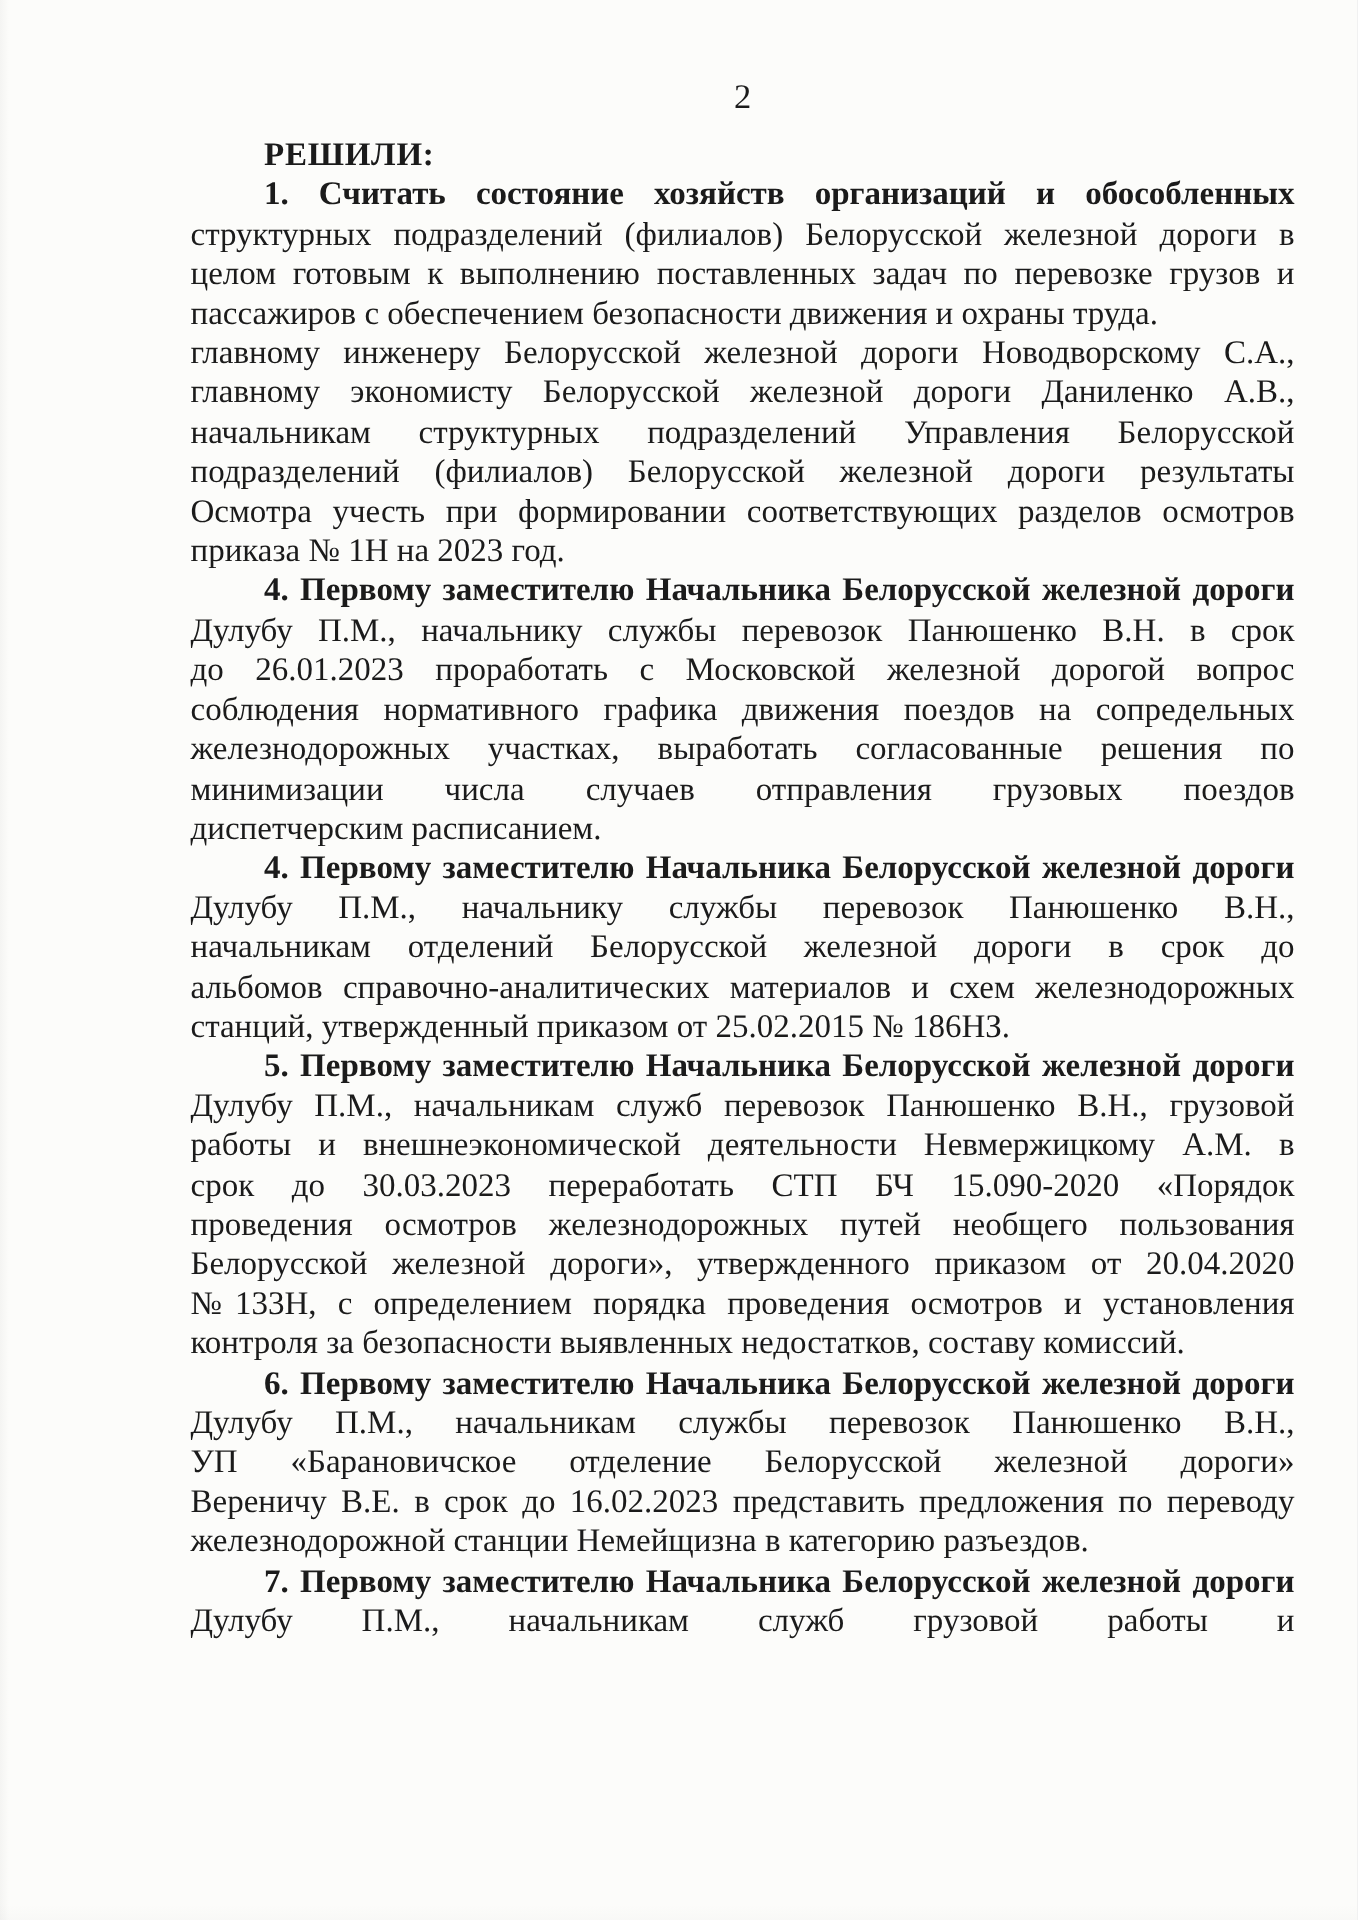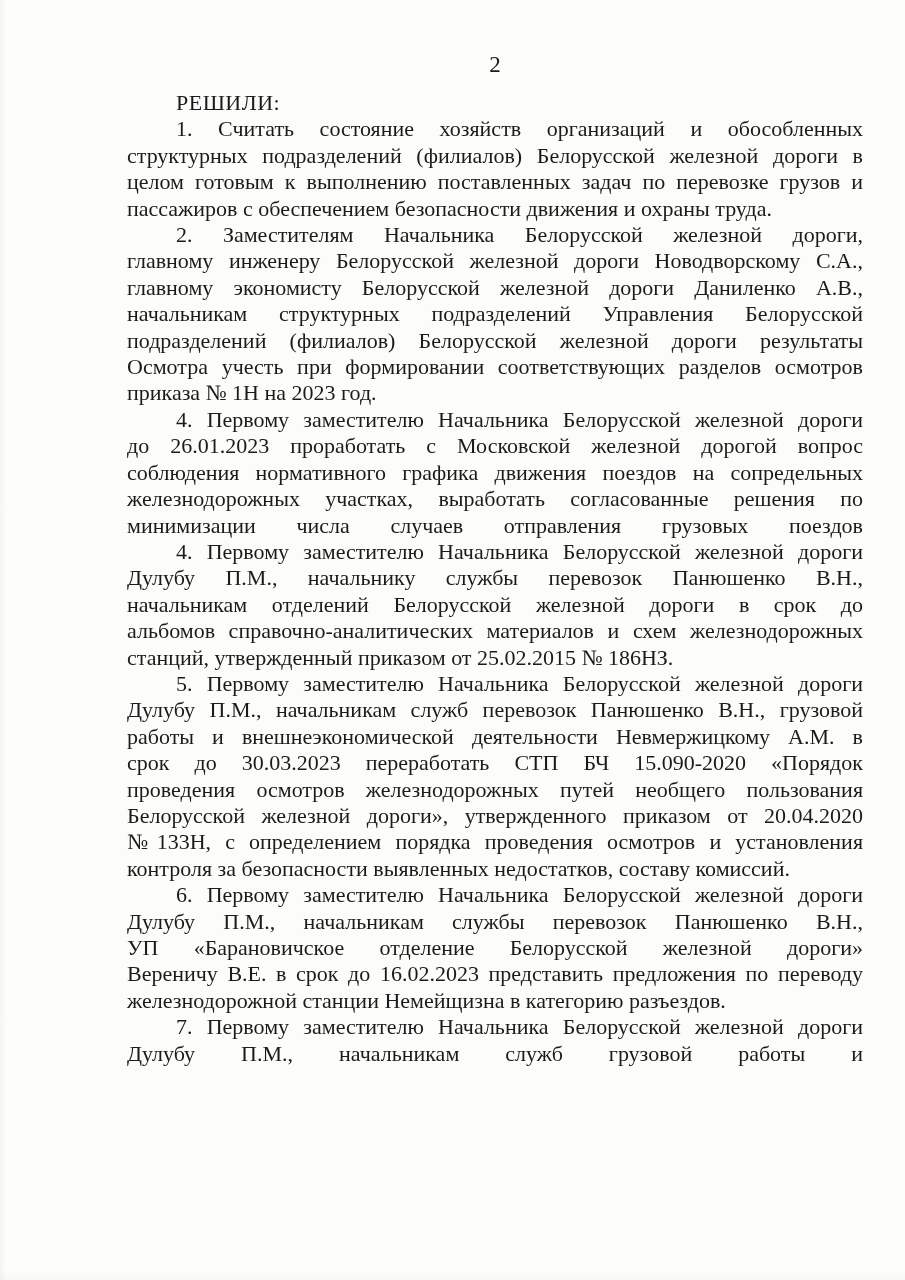--- a/index.html
+++ b/index.html
@@ -45,49 +45,51 @@
     line-height: 26.4px;
     text-align: justify;
     text-align-last: justify;
     white-space: normal;
   }
   .line.no-just {
     text-align-last: left;
   }
   .line.indent {
     text-indent: 49px;
+    font-weight: bold;
   }
   .doc-heading {
     letter-spacing: 0.5px;
   }
 </style>
 </head>
 <body>
 
 <div class="scan-page" style="--page-bg: #fcfcfa; --text-color: #1b1b1b;">
   <div class="content">
     <div class="page-number">2</div>
     <div class="line no-just indent doc-heading">РЕШИЛИ:</div>
     <div id="paragraphs">
         <div class="line indent">1. Считать состояние хозяйств организаций и обособленных</div>
         <div class="line">структурных подразделений (филиалов) Белорусской железной дороги в</div>
         <div class="line">целом готовым к выполнению поставленных задач по перевозке грузов и</div>
         <div class="line no-just">пассажиров с обеспечением безопасности движения и охраны труда.</div>
-        <div class="line indent">2. Заместителям Начальника Белорусской железной дороги,</div>
         <div class="line">главному инженеру Белорусской железной дороги Новодворскому С.А.,</div>
         <div class="line">главному экономисту Белорусской железной дороги Даниленко А.В.,</div>
         <div class="line">начальникам структурных подразделений Управления Белорусской</div>
         <div class="line">подразделений (филиалов) Белорусской железной дороги результаты</div>
         <div class="line">Осмотра учесть при формировании соответствующих разделов осмотров</div>
         <div class="line no-just">приказа № 1Н на 2023 год.</div>
         <div class="line indent">4. Первому заместителю Начальника Белорусской железной дороги</div>
+        <div class="line">Дулубу П.М., начальнику службы перевозок Панюшенко В.Н. в срок</div>
         <div class="line">до 26.01.2023 проработать с Московской железной дорогой вопрос</div>
         <div class="line">соблюдения нормативного графика движения поездов на сопредельных</div>
         <div class="line">железнодорожных участках, выработать согласованные решения по</div>
         <div class="line">минимизации числа случаев отправления грузовых поездов</div>
+        <div class="line no-just">диспетчерским расписанием.</div>
         <div class="line indent">4. Первому заместителю Начальника Белорусской железной дороги</div>
         <div class="line">Дулубу П.М., начальнику службы перевозок Панюшенко В.Н.,</div>
         <div class="line">начальникам отделений Белорусской железной дороги в срок до</div>
         <div class="line">альбомов справочно-аналитических материалов и схем железнодорожных</div>
         <div class="line no-just">станций, утвержденный приказом от 25.02.2015 № 186НЗ.</div>
         <div class="line indent">5. Первому заместителю Начальника Белорусской железной дороги</div>
         <div class="line">Дулубу П.М., начальникам служб перевозок Панюшенко В.Н., грузовой</div>
         <div class="line">работы и внешнеэкономической деятельности Невмержицкому А.М. в</div>
         <div class="line">срок до 30.03.2023 переработать СТП БЧ 15.090-2020 «Порядок</div>
         <div class="line">проведения осмотров железнодорожных путей необщего пользования</div>

